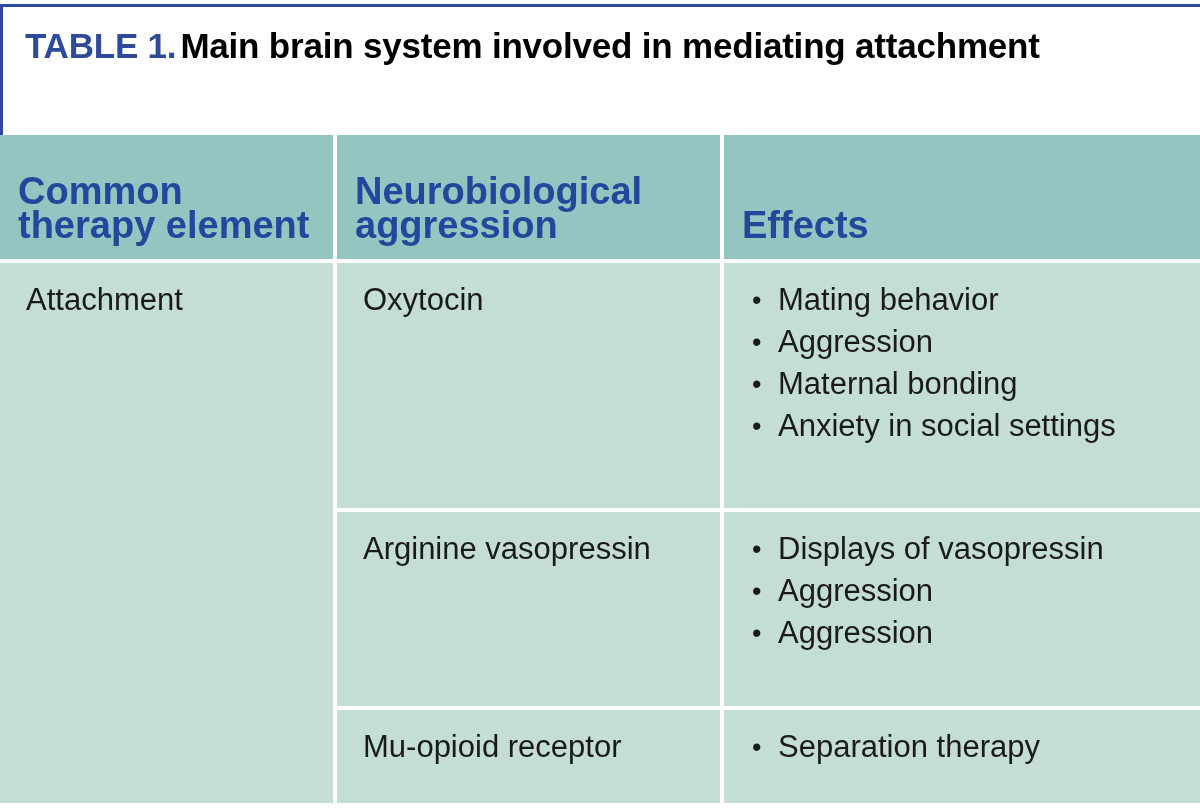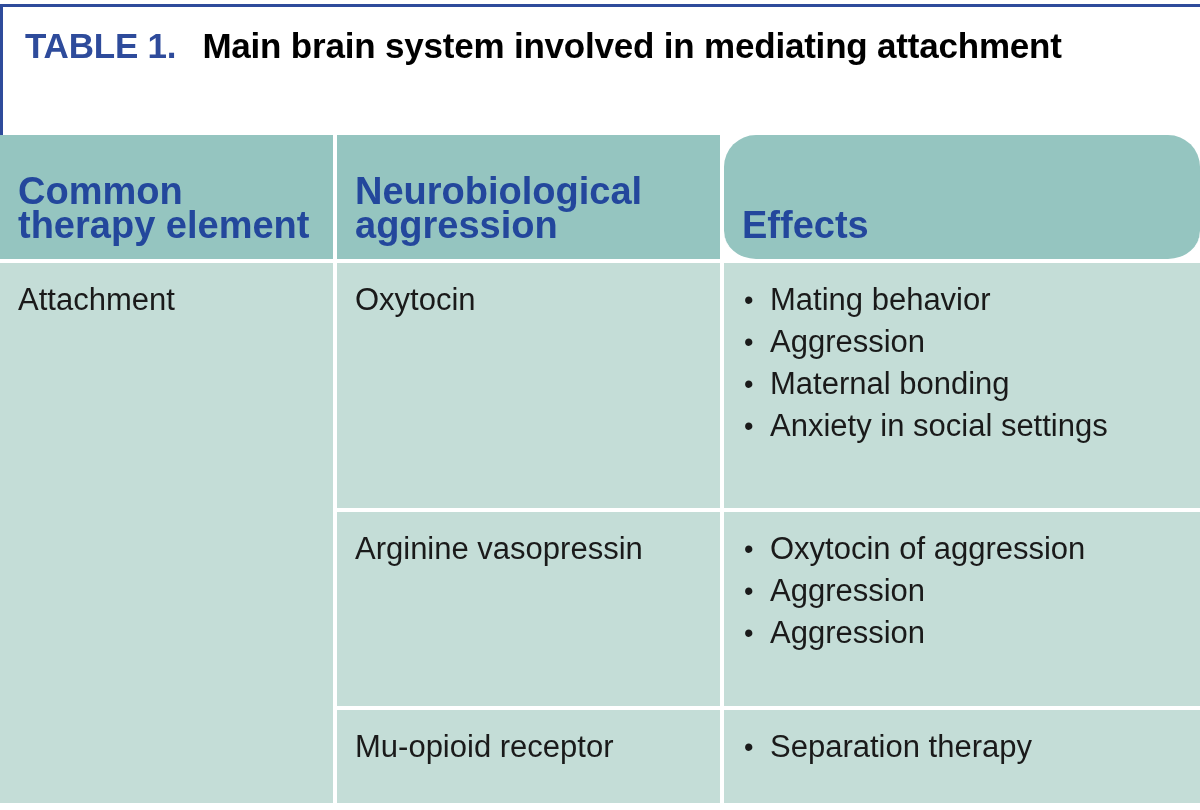--- a/index.html
+++ b/index.html
@@ -44,21 +44,21 @@
   .caption-text {
     font-size: 35px;
     font-weight: bold;
     line-height: 44px;
     color: #000000;
     letter-spacing: -0.2px;
   }
   .caption-label {
     color: #2e4b9b;
     font-weight: bold;
-    margin-right: 26px;
+    margin-right: 4px;
   }
 
   
   .tbl {
     position: absolute;
     left: 0px;
     top: 135px;
     width: 1200px;
     height: 668px;
     border-collapse: separate;
@@ -82,29 +82,29 @@
     font-size: 38px;
     font-weight: bold;
     line-height: 34px;
     height: 128px;
     vertical-align: bottom;
     padding: 0 14px 17px 18px;
     border-right: 4px solid #ffffff;
     border-bottom: 4px solid #ffffff;
     text-align: left;
   }
-  .tbl thead th.last { border-right: none; border-radius: 32px; }
+  .tbl thead th.last { border-right: none; }
 
   
   .tbl tbody td {
     background: #c4ddd7;
     color: #1a1a1a;
     font-size: 31px;
     line-height: 40px;
-    padding: 17px 12px 18px 18px;
+    padding: 17px 12px 18px 26px;
     border-right: 4px solid #ffffff;
     border-bottom: 4px solid #ffffff;
   }
   .tbl tbody td.last { border-right: none; }
   .tbl tbody tr.lastrow td { border-bottom: none; }
 
   .tbl tbody td.rowspan-cell {
     border-bottom: none;
   }
 
@@ -184,21 +184,21 @@
       </tr>
 
       <tr>
         <td>
           <span class="cell-text">Arginine vasopressin</span>
         </td>
         <td class="last">
           <ul class="effects">
             <li>
               <span class="bullet">•</span>
-              <span>Oxytocin of aggression</span>
+              <span>Displays of vasopressin</span>
             </li>
             <li>
               <span class="bullet">•</span>
               <span>Aggression</span>
             </li>
             <li>
               <span class="bullet">•</span>
               <span>Aggression</span>
             </li>
           </ul>

